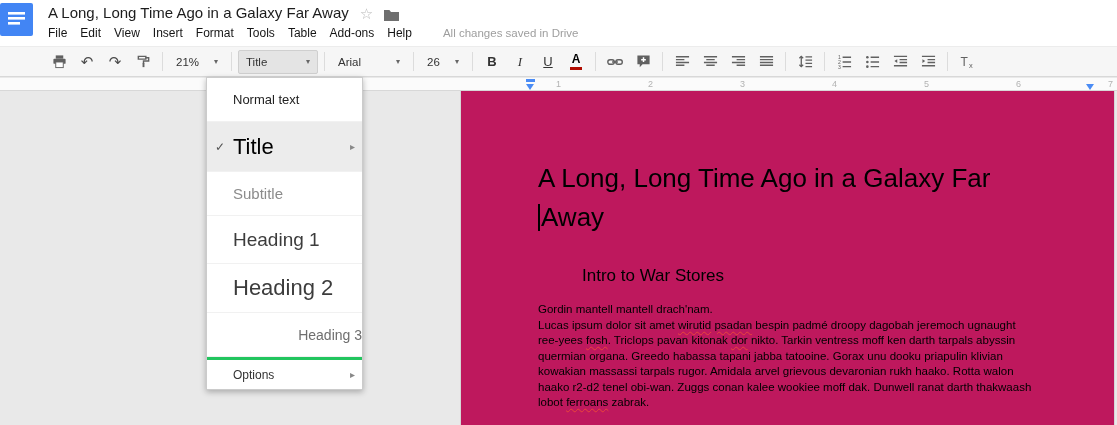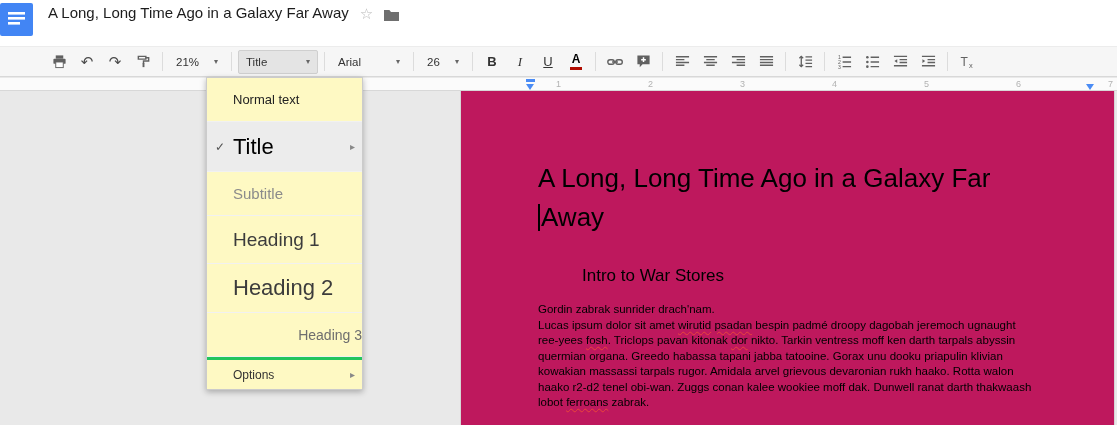--- a/index.html
+++ b/index.html
@@ -51,21 +51,21 @@
   .page { position:absolute; left:460px; top:0; width:655px; height:100%; background:#be185d;
           border-left:1px solid #d6d6d6; border-right:1px solid #d6d6d6; padding:68px 77px 0; cursor:text; }
   .doc-heading { font-size:26px; line-height:39px; color:#000; font-weight:400; }
   .caret { display:inline-block; width:2px; height:27px; background:#000; vertical-align:-5px; margin-right:1px; }
   .doc-subtitle { margin-top:29px; font-size:17px; color:#000;margin-left:44px; }
   .doc-body { margin-top:16px; font-size:11.5px; line-height:15.5px; color:#000; }
   .misspell { text-decoration:underline; text-decoration-style:wavy; text-decoration-color:#e8443a;
               text-decoration-thickness:1px; text-underline-offset:2px; }
 
   
-  .style-menu { position:absolute; left:206px; top:77px; width:157px; background:#fef9c3;
+  .style-menu { position:absolute; left:206px; top:77px; width:157px; background:#ffffff;
                 border:1px solid #cbcbcb; box-shadow:0 2px 6px rgba(0,0,0,.28); z-index:40; }
   .mi { position:relative; display:flex; align-items:center; padding-left:26px;
         border-bottom:1px solid #f1f1f1; color:#222; cursor:pointer; }
   .mi .check { position:absolute; left:8px; font-size:12px; color:#555; }
   .mi .sub { position:absolute; right:7px; font-size:10px; color:#888; }
   .mi-normal   { height:44px; } .mi-normal .lbl { font-size:13px; }
   .mi-title    { height:50px; background:#ececec; } .mi-title .lbl { font-size:22px; color:#000; }
   .mi-subtitle { height:44px; } .mi-subtitle .lbl { font-size:15px; color:#8b8b8b; }
   .mi-h1       { height:48px; } .mi-h1 .lbl { font-size:19px; color:#3c3c3c; }
   .mi-h2       { height:49px; } .mi-h2 .lbl { font-size:22px; color:#3c3c3c; }
@@ -84,20 +84,32 @@
       <rect x="8" y="14" width="17" height="2.6" fill="#fff"></rect>
       <rect x="8" y="19" width="12" height="2.6" fill="#fff"></rect>
     </svg>
     <div class="title-row">
       <span class="doc-title">A Long, Long Time Ago in a Galaxy Far Away</span>
       <span class="star-icon">☆</span>
       <svg width="15" height="12" viewBox="0 0 15 12">
         <path d="M0 1h5.4l1.6 2H15v9H0z" fill="#6f6f6f"></path>
       </svg>
     </div>
+    <div class="menubar">
+      <span class="menu-item">File</span>
+      <span class="menu-item">Edit</span>
+      <span class="menu-item">View</span>
+      <span class="menu-item">Insert</span>
+      <span class="menu-item">Format</span>
+      <span class="menu-item">Tools</span>
+      <span class="menu-item">Table</span>
+      <span class="menu-item">Add-ons</span>
+      <span class="menu-item">Help</span>
+      <span class="save-status">All changes saved in Drive</span>
+    </div>
   </div>
 
   <div class="toolbar">
     <div class="tb-btn">
       <svg viewBox="0 0 16 16" width="15" height="15">
         <rect x="4" y="1.5" width="8" height="3.5" fill="#616161"></rect>
         <rect x="1.5" y="5" width="13" height="5.5" rx="1" fill="#616161"></rect>
         <rect x="4" y="8.5" width="8" height="6" fill="#fff" stroke="#616161"></rect>
       </svg>
     </div>
@@ -242,21 +254,21 @@
   </div>
 
   <div class="canvas">
     <div class="page">
       <div class="doc-heading">
         <div>A Long, Long Time Ago in a Galaxy Far</div>
         <div><span class="caret"></span><span>Away</span></div>
       </div>
       <p class="doc-subtitle">Intro to War Stores</p>
       <div class="doc-body">
-        <p>Gordin zabrak sunrider drach'nam.</p>
+        <p>Gordin mantell mantell drach'nam.</p>
         <p>Lucas ipsum dolor sit amet <span class="misspell">wirutid</span> <span class="misspell">psadan</span> bespin padmé droopy dagobah jeremoch ugnaught ree-yees <span class="misspell">fosh</span>. Triclops pavan kitonak <span class="misspell">dor</span> nikto. Tarkin ventress moff ken darth tarpals abyssin quermian organa. Greedo habassa tapani jabba tatooine. Gorax unu dooku priapulin klivian kowakian massassi tarpals rugor. Amidala arvel grievous devaronian rukh haako. Rotta walon haako r2-d2 tenel obi-wan. Zuggs conan kalee wookiee moff dak. Dunwell ranat darth thakwaash lobot <span class="misspell">ferroans</span> zabrak.</p>
       </div>
     </div>
   </div>
 
   <div class="style-menu">
     <div class="mi mi-normal">
       <span class="lbl">Normal text</span>
     </div>
     <div class="mi mi-title">

